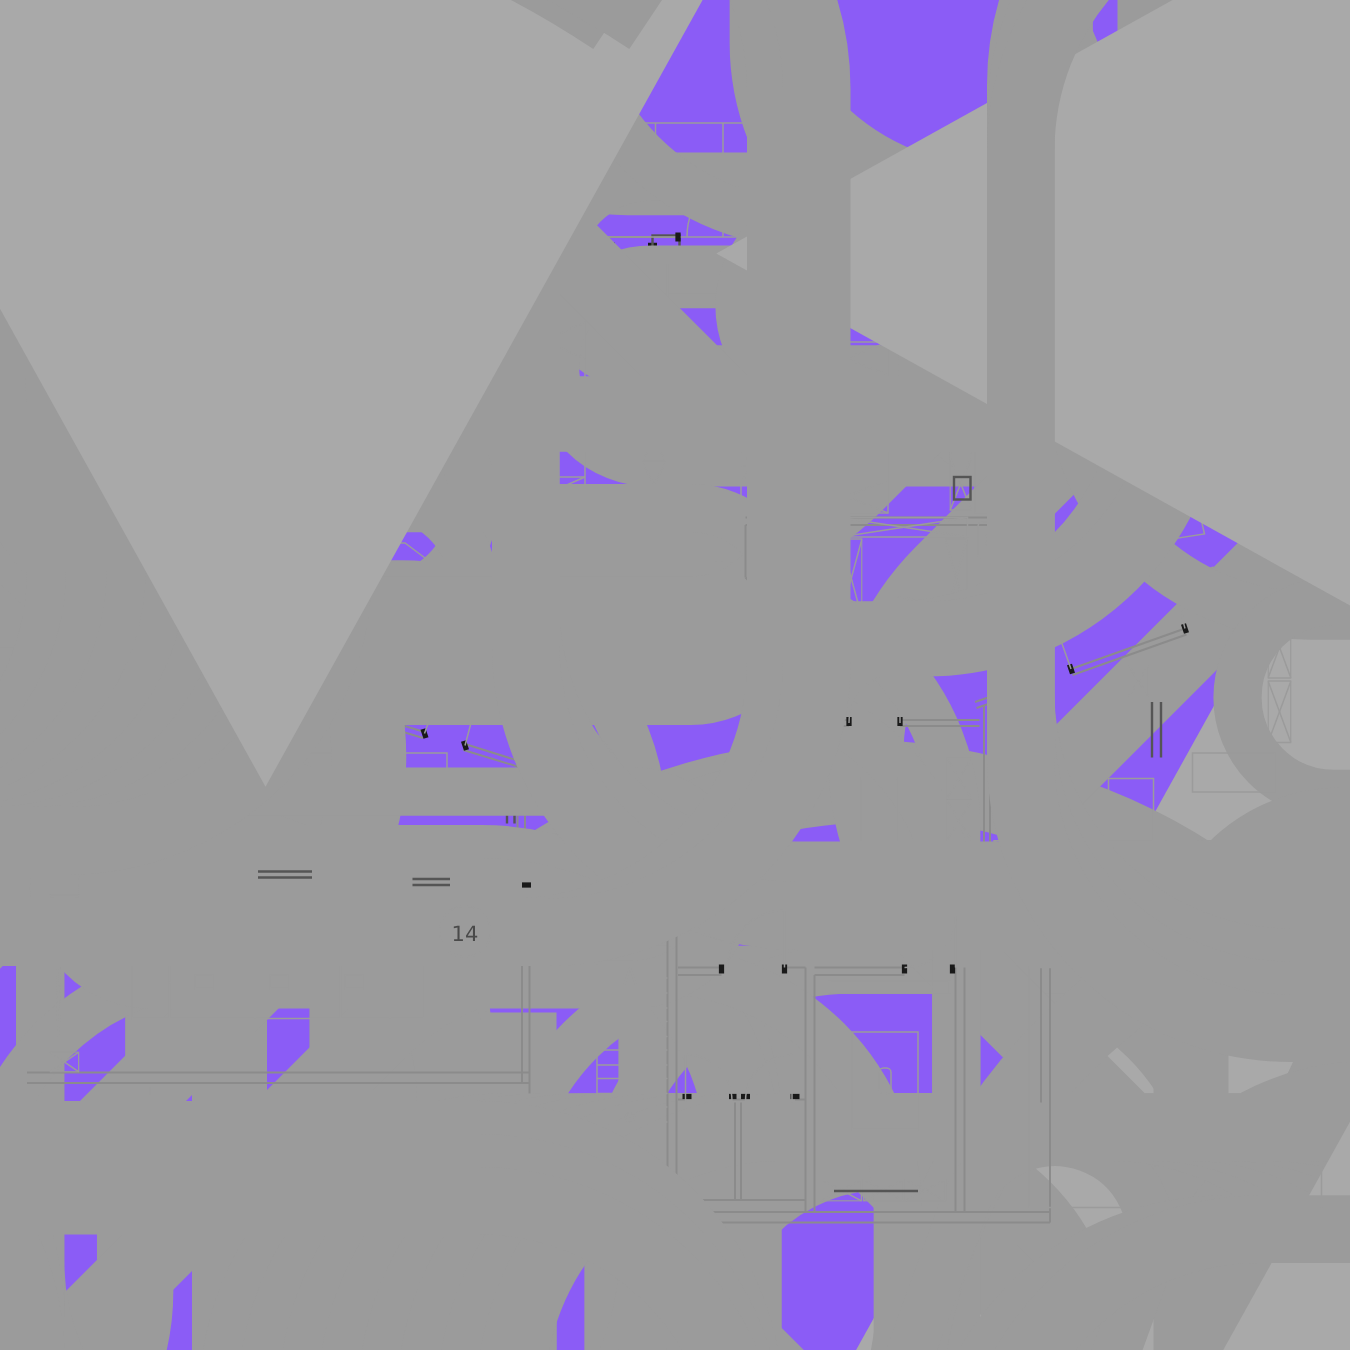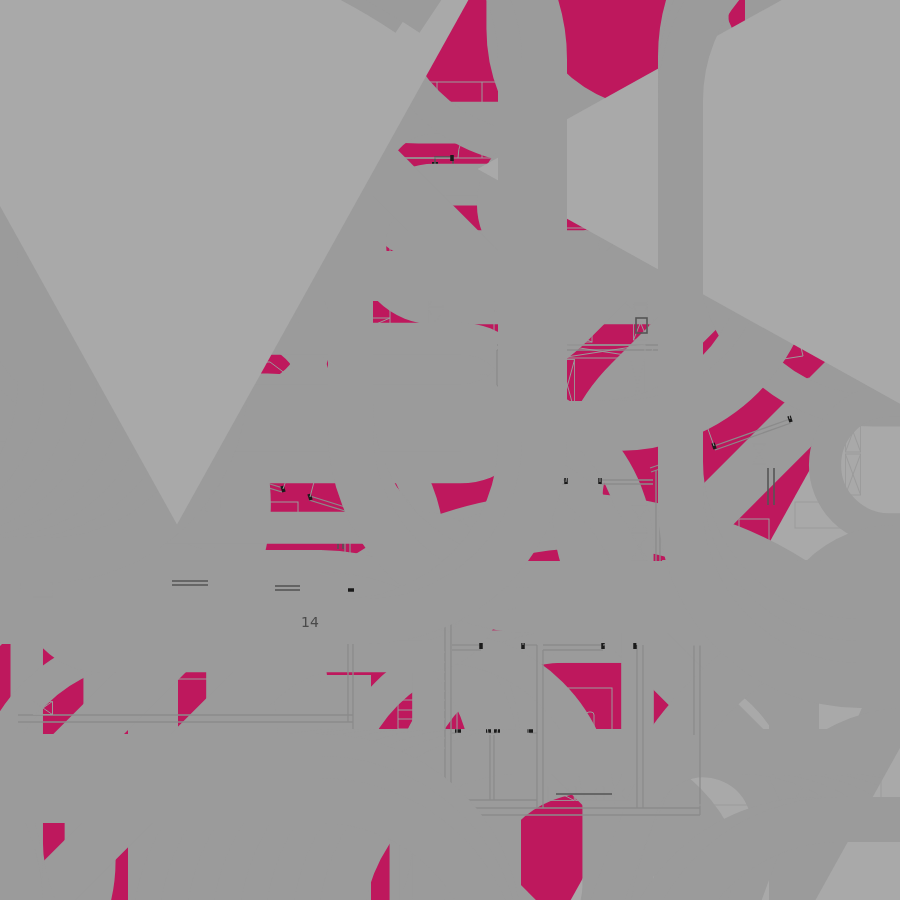--- a/index.html
+++ b/index.html
@@ -1,16 +1,16 @@
 <!DOCTYPE html>
 <html><head>
 <meta charset="utf-8">
 <style>
   html,body{margin:0;padding:0;background:#fff;}
-  .stage{width:900px;height:900px;position:relative;background:#be185d;overflow:hidden;}
+  .stage{width:900px;height:900px;position:relative;background:#8b5cf6;overflow:hidden;}
   svg{display:block;}
   .w{stroke:#8b8b8b;stroke-width:1.3;}
   .k{stroke:#1a1a1a;stroke-width:3.5;}
   .kk{stroke:#1a1a1a;stroke-width:2.2;}
   .f{fill:#a9a9a9;stroke:none;}
   .dk{stroke:#555;stroke-width:1.6;}
   .txt{fill:#4a4a4a;stroke:none;font:14px "DejaVu Sans", sans-serif;}
   .txs{fill:#6a6a6a;stroke:none;font:8px "DejaVu Sans", sans-serif;}
 </style>
 </head>

